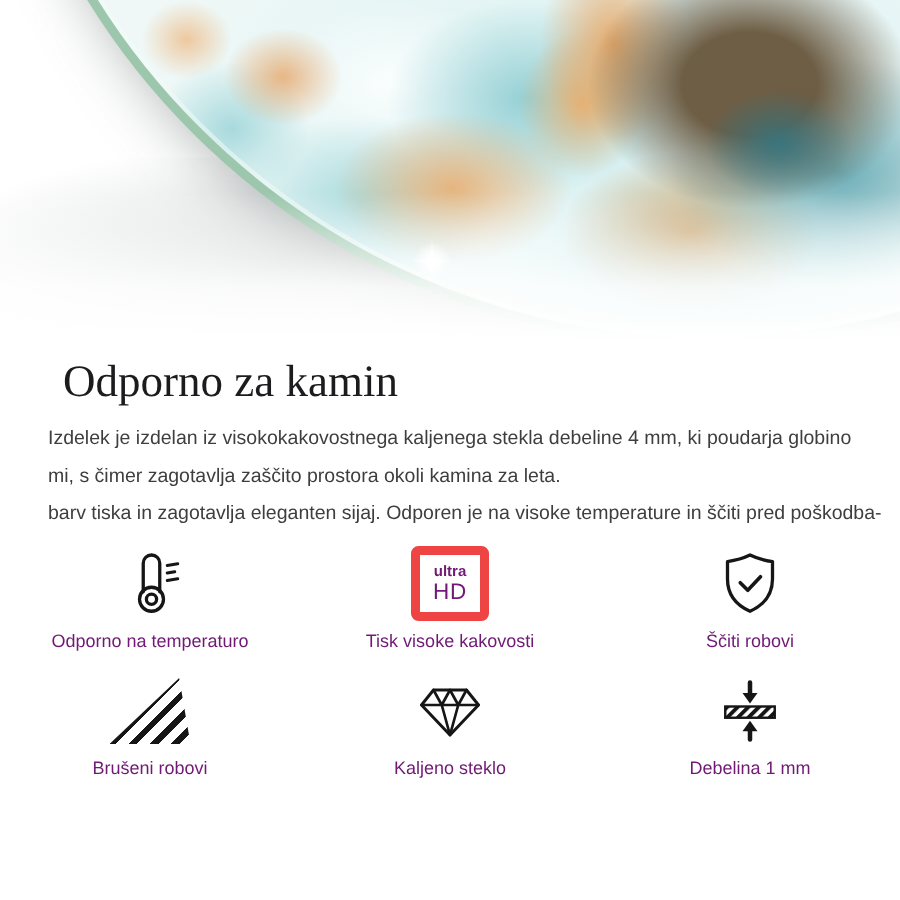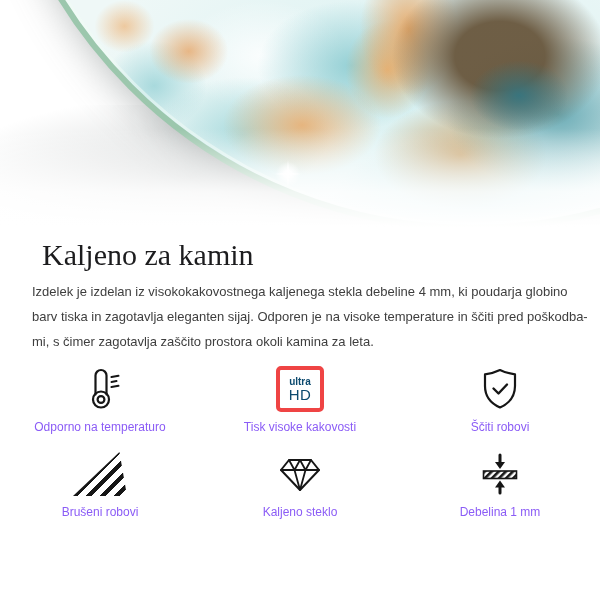--- a/index.html
+++ b/index.html
@@ -75,28 +75,28 @@
 
   
   .features {
     margin-top: 10px;
     display: grid;
     grid-template-columns: 1fr 1fr 1fr;
     grid-auto-rows: 85px;
   }
   .feature { display: flex; flex-direction: column; align-items: center; }
   .icon-wrap { height: 50px; display: flex; align-items: center; justify-content: center; }
-  .feature-label { margin-top: 6px; font-size: 12px; color: #8b5cf6; white-space: nowrap; }
+  .feature-label { margin-top: 6px; font-size: 12px; color: #701a75; white-space: nowrap; }
   .icon-stroke { stroke: #161616; fill: none; stroke-linecap: round; stroke-linejoin: round; }
 
   
   .uhd-box {
-    width: 40px; height: 38px; border: 4px solid #ef4444; border-radius: 5px;
+    width: 40px; height: 38px; border: 6px solid #ef4444; border-radius: 5px;
     display: flex; flex-direction: column; align-items: center; justify-content: center;
-    color: #0c4a6e;
+    color: #701a75;
   }
   .uhd-top { font-size: 10px; font-weight: 600; line-height: 10px; }
   .uhd-bottom { font-size: 15px; font-weight: 400; line-height: 15px; letter-spacing: 0.5px; }
 
   
   .stripes {
     width: 54px; height: 44px;
     background: repeating-linear-gradient(135deg, #161616 0 4px, rgba(0,0,0,0) 4px 10px);
     clip-path: polygon(0 100%, 86% 0, 100% 100%);
   }
@@ -107,27 +107,27 @@
 <div class="page">
 
   <div class="hero">
     <div class="hero-shadow"></div>
     <div class="glass-circle"></div>
     <div class="sparkle"></div>
     <div class="hero-fade"></div>
   </div>
 
   <h1 class="headline">
-    <span>Kaljeno za kamin</span>
+    <span>Odporno za kamin</span>
   </h1>
 
   <p class="description">
     <span>Izdelek je izdelan iz visokokakovostnega kaljenega stekla debeline 4 mm, ki poudarja globino</span>
+    <span>mi, s čimer zagotavlja zaščito prostora okoli kamina za leta.</span>
     <span>barv tiska in zagotavlja eleganten sijaj. Odporen je na visoke temperature in ščiti pred poškodba-</span>
-    <span>mi, s čimer zagotavlja zaščito prostora okoli kamina za leta.</span>
   </p>
 
   <div class="features">
 
     <div class="feature">
       <div class="icon-wrap">
         <svg width="46" height="46" viewBox="0 0 46 46">
           <path class="icon-stroke" stroke-width="2.2" d="M18.5 28.5 V9.5 a5.5 5.5 0 0 1 11 0 V28.5"></path>
           <circle class="icon-stroke" stroke-width="2.2" cx="24" cy="33.5" r="8"></circle>
           <circle class="icon-stroke" stroke-width="2.2" cx="24" cy="33.5" r="3.4"></circle>

